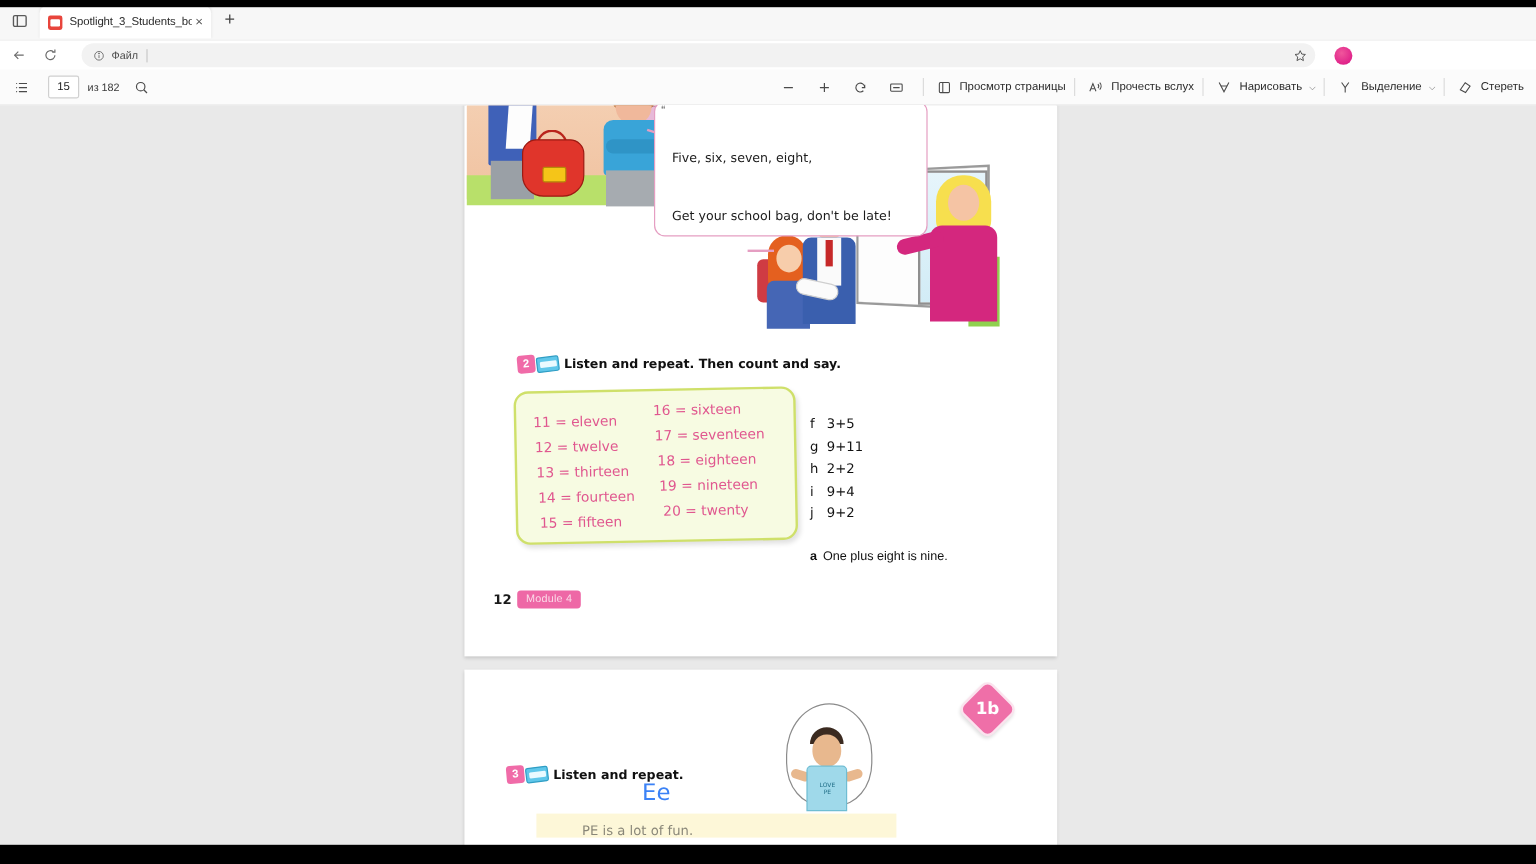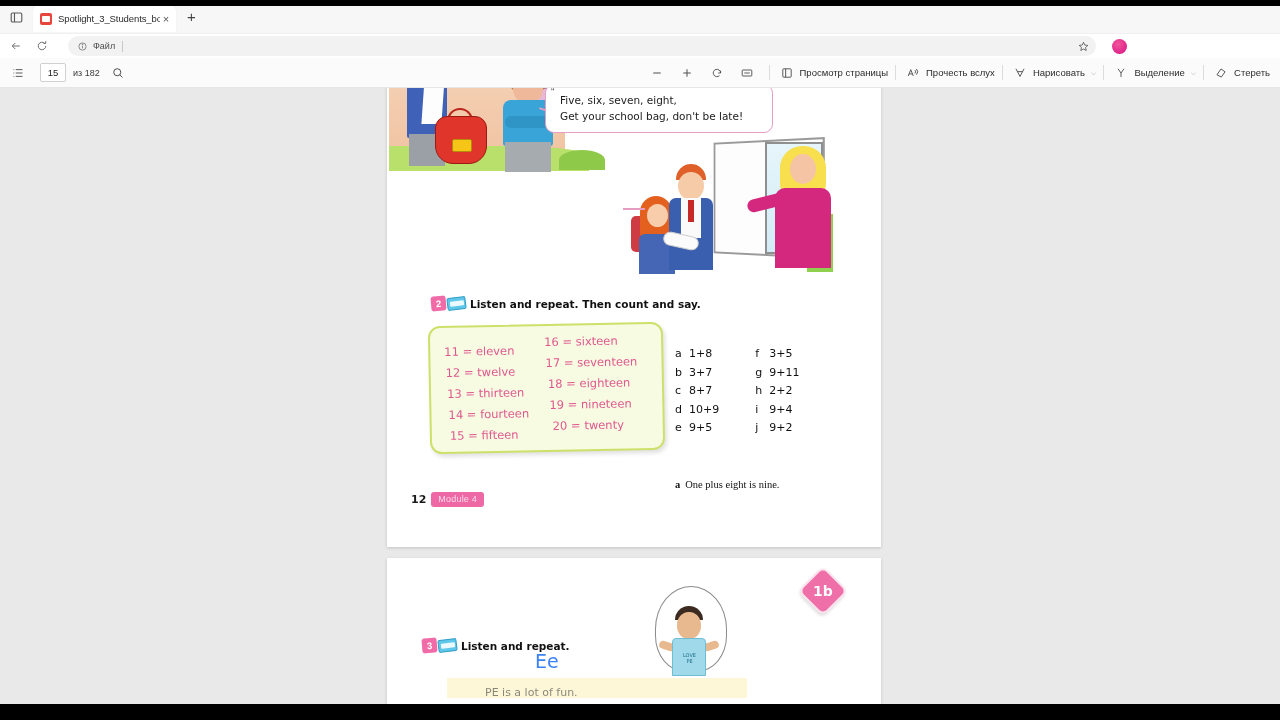--- a/index.html
+++ b/index.html
@@ -312,20 +312,21 @@
     padding: 7px 12px 8px 14px;
   }
   #bubble-1 { left: 158px; top: 0px; width: 228px; }
   #bubble-2 { left: 24px; top: 108px; width: 216px; }
   .bubble-line {
     font-family: "DejaVu Sans", sans-serif;
     font-size: 10.5px;
     color: #1c1c1c;
     line-height: 16px;
     white-space: nowrap;
+    margin-top: 32px;
   }
   .bubble-quote {
     position: absolute; left: 5px; top: 2px;
     font-size: 10px; color: #555;
   }
   .bubble-tail-1 {
     position: absolute; left: 152px; top: 25px;
     width: 12px; height: 2px;
     background: #e59ec2;
     transform: rotate(18deg);
@@ -526,25 +527,24 @@
   .sum-item {
     line-height: 18.5px;
     white-space: nowrap;
   }
   .sum-letter {
     display: inline-block;
     width: 14px;
   }
   .example-line {
     position: absolute; left: 288px; top: 374px;
-    font-family: Liberation Serif, serif;
+    font-family: Liberation Sans, sans-serif;
     font-size: 10.5px;
     color: #111;
     white-space: nowrap;
-    margin-top: 21px;
   }
   .example-line b { margin-right: 5px; }
 
   .footer {
     position: absolute; left: 24px; top: 408px;
     display: flex; align-items: center;
   }
   .folio {
     font-family: "DejaVu Sans", sans-serif;
     font-size: 11px;
@@ -971,27 +971,20 @@
           <div>16 = sixteen</div>
           <div>17 = seventeen</div>
           <div>18 = eighteen</div>
           <div>19 = nineteen</div>
           <div>20 = twenty</div>
         </div>
       </div>
 
       <div class="sums">
         <div class="sums-col">
-          <div class="sum-item"><span class="sum-letter">a</span><span>1+8</span></div>
-          <div class="sum-item"><span class="sum-letter">b</span><span>3+7</span></div>
-          <div class="sum-item"><span class="sum-letter">c</span><span>8+7</span></div>
-          <div class="sum-item"><span class="sum-letter">d</span><span>10+9</span></div>
-          <div class="sum-item"><span class="sum-letter">e</span><span>9+5</span></div>
-        </div>
-        <div class="sums-col">
           <div class="sum-item"><span class="sum-letter">f</span><span>3+5</span></div>
           <div class="sum-item"><span class="sum-letter">g</span><span>9+11</span></div>
           <div class="sum-item"><span class="sum-letter">h</span><span>2+2</span></div>
           <div class="sum-item"><span class="sum-letter">i</span><span>9+4</span></div>
           <div class="sum-item"><span class="sum-letter">j</span><span>9+2</span></div>
         </div>
       </div>
 
       <div class="example-line">
         <b>a</b><span>One plus eight is nine.</span>

